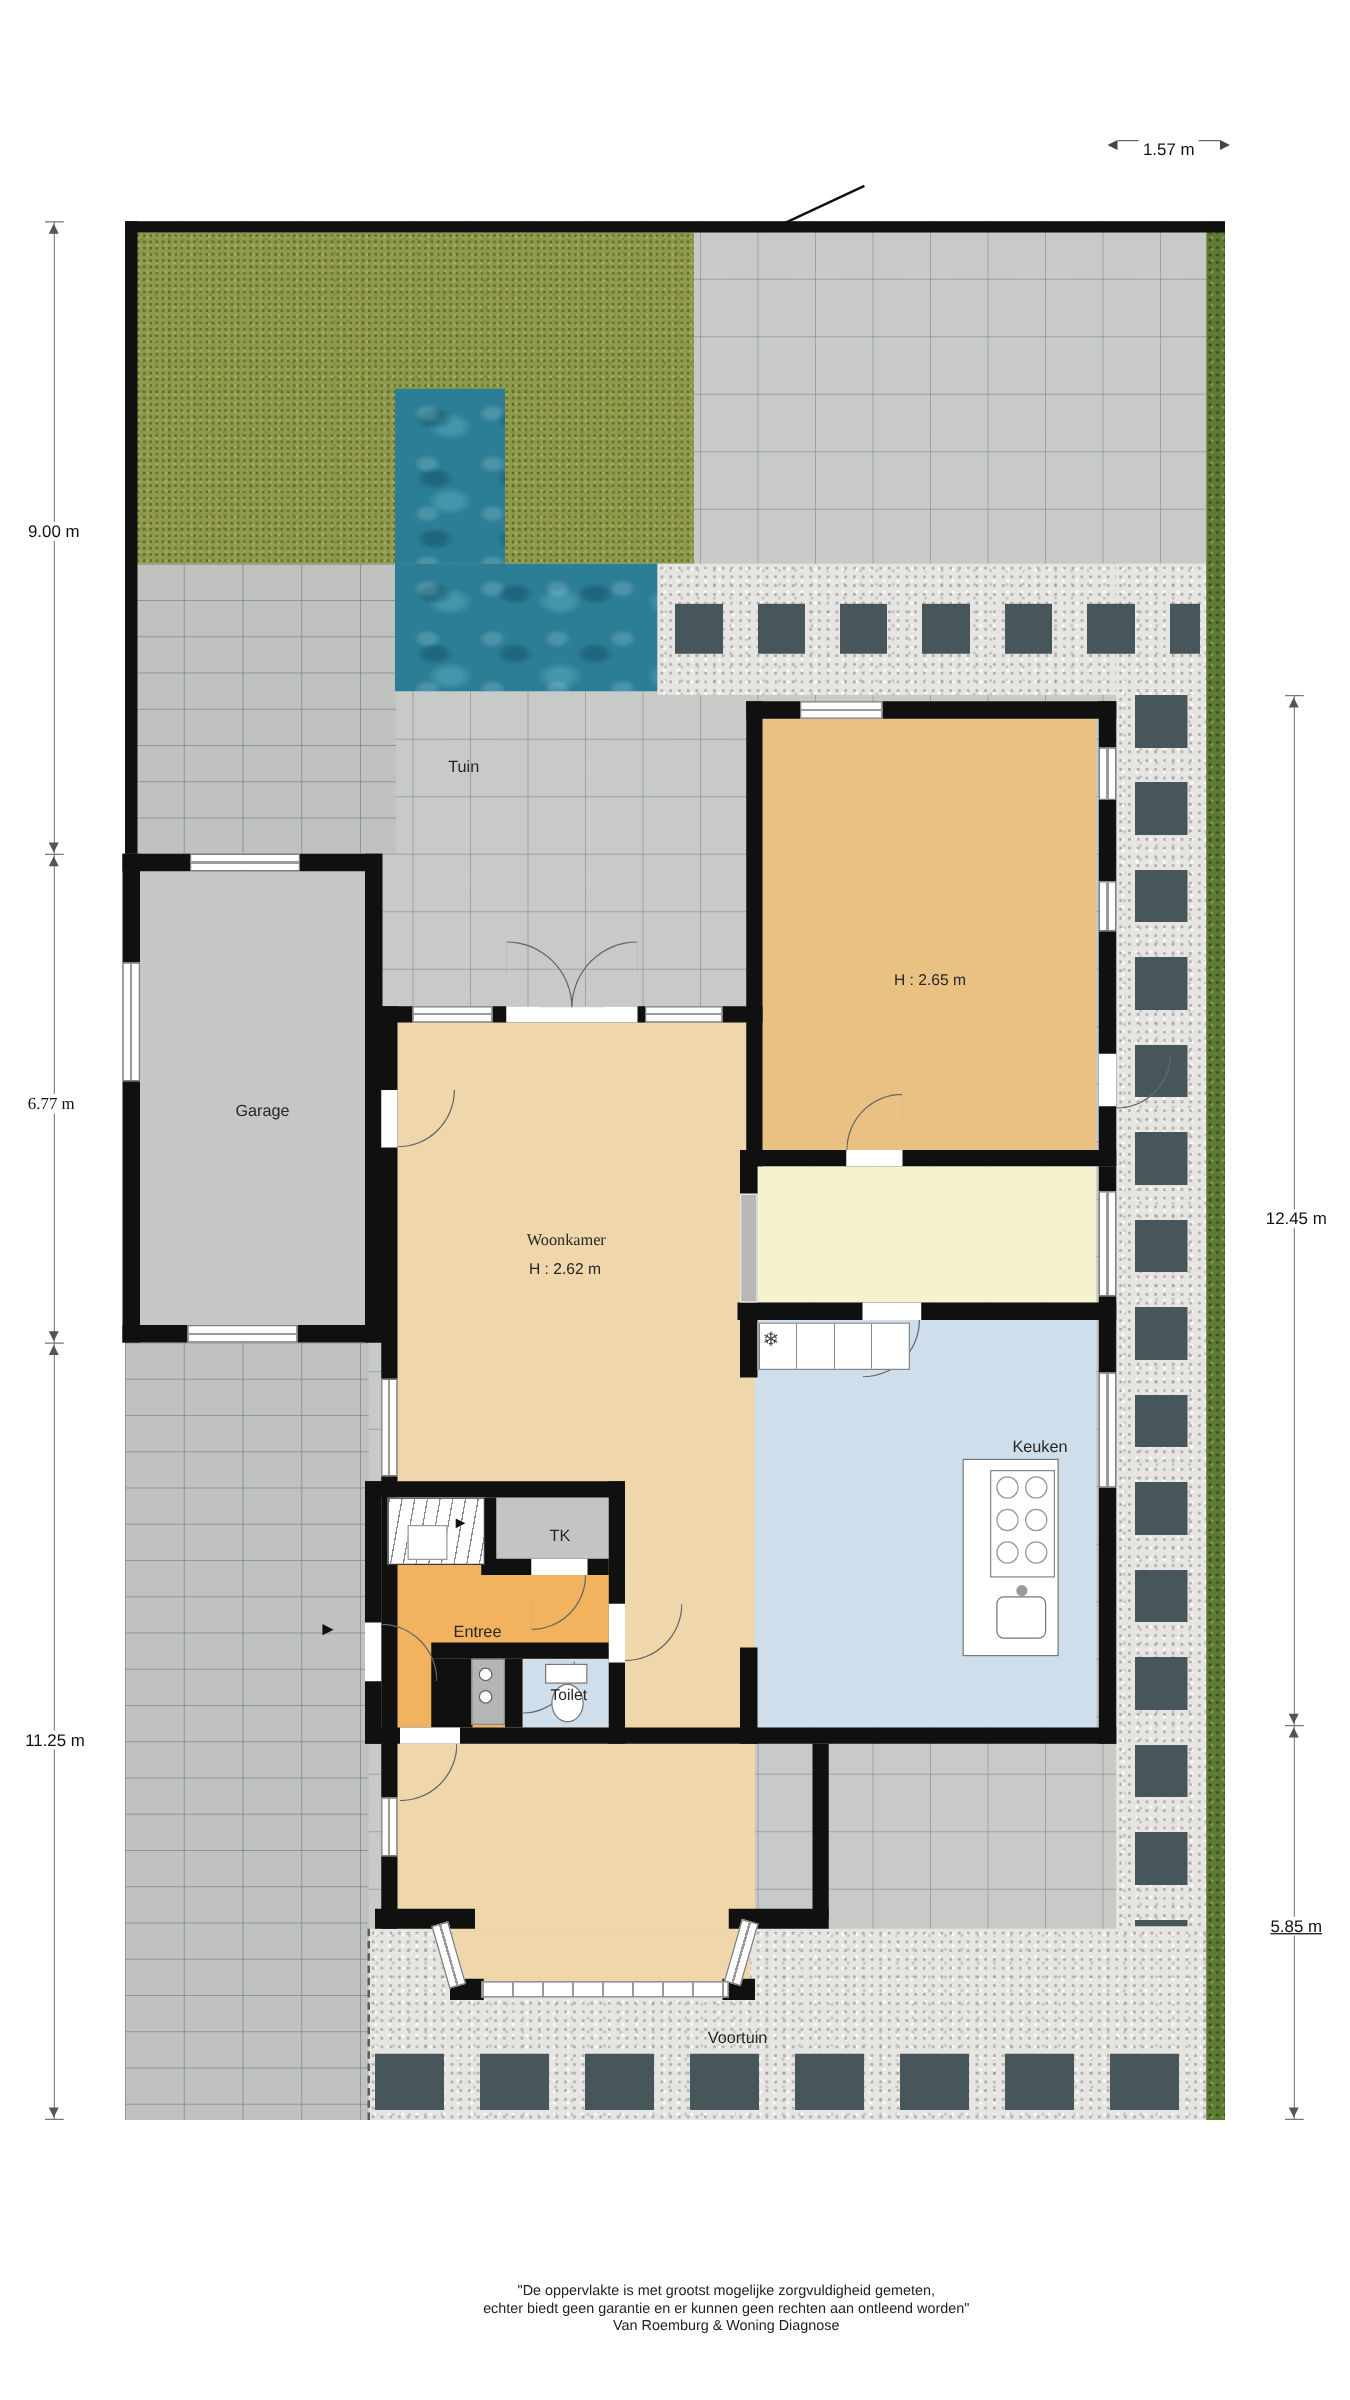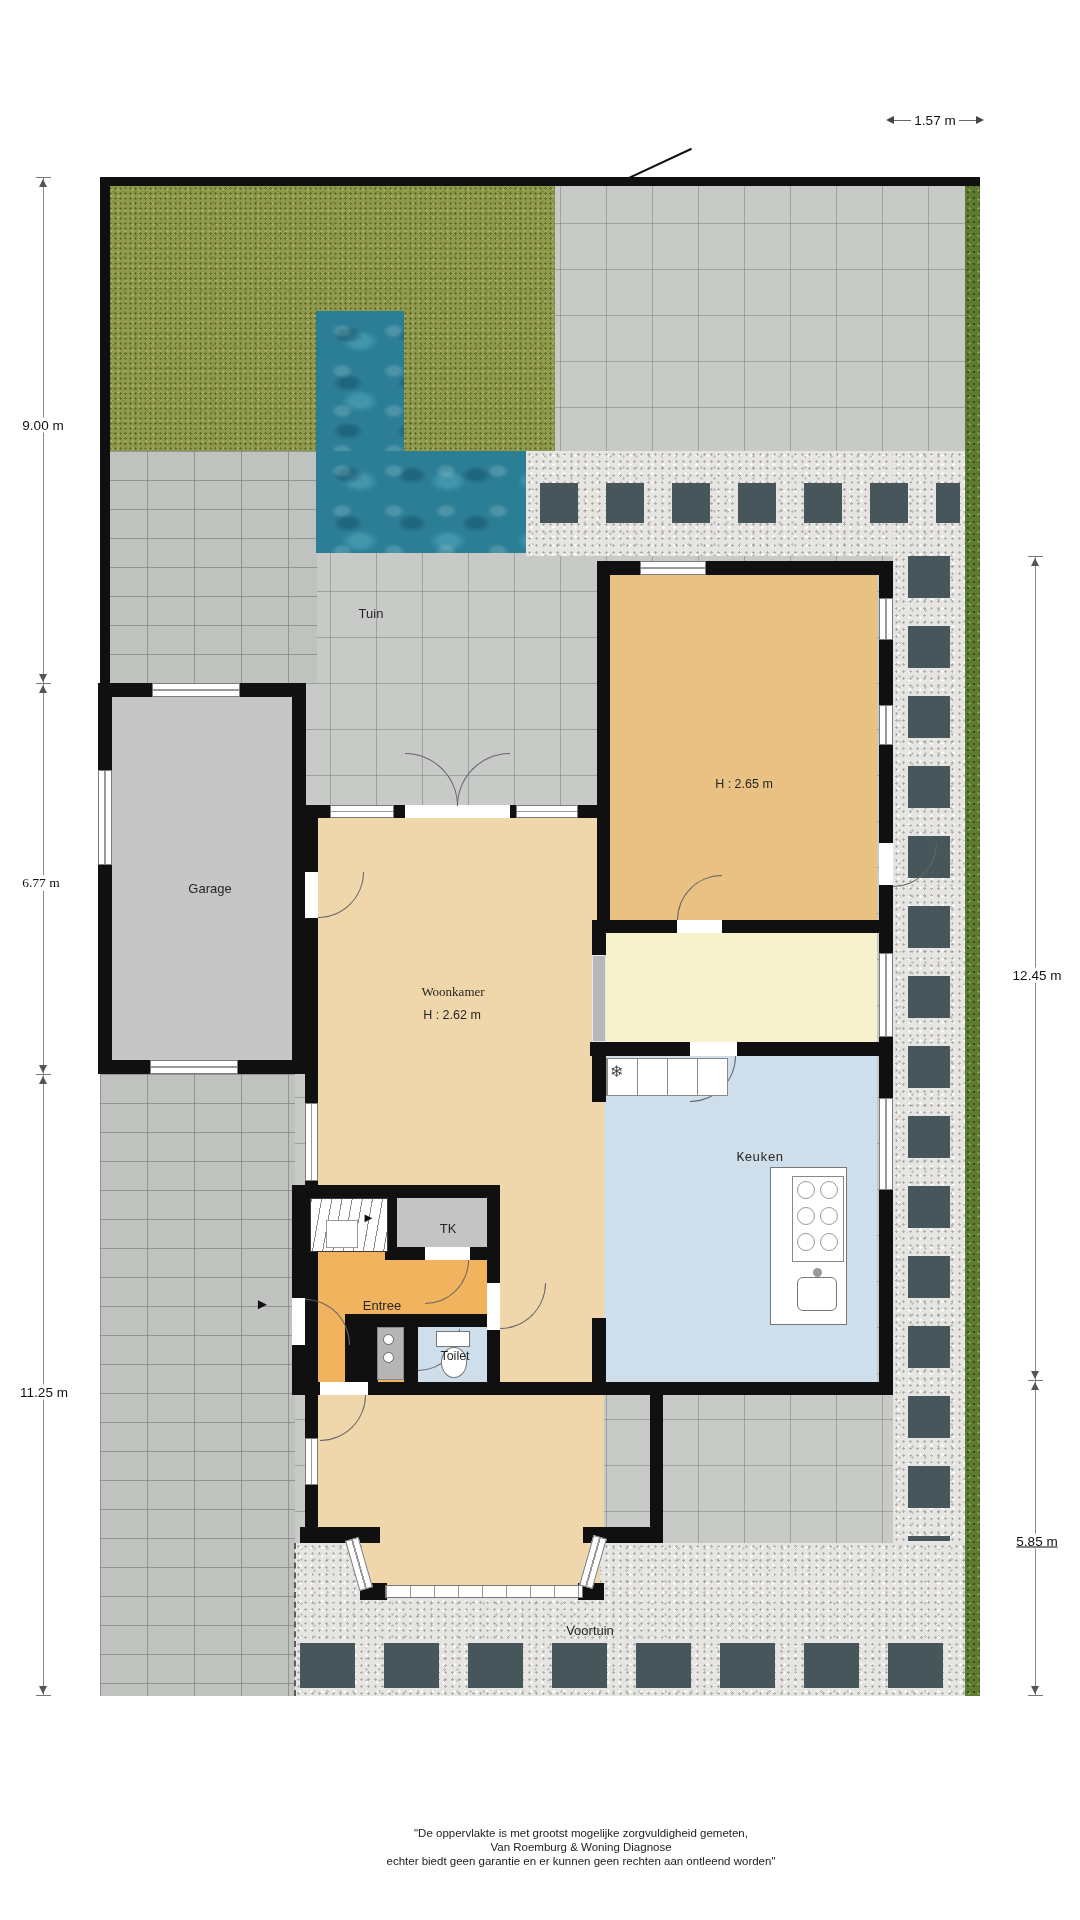--- a/index.html
+++ b/index.html
@@ -174,21 +174,21 @@
   <div class="abs" style="left:383px;top:1352px;width:11px;height:11px;background:#fff;border:1px solid #666;border-radius:50%;"></div>
   <div class="abs" style="left:436px;top:1331px;width:34px;height:16px;background:#fff;border:1px solid #777;"></div>
   <div class="abs" style="left:441px;top:1347px;width:26px;height:31px;background:#fff;border:1px solid #777;border-radius:50%;"></div>
   <span class="abs" style="left:255px;top:1295px;font-size:15px;color:#111;">►</span>
 
   <div class="lbl" style="left:371px;top:613px;">Tuin</div>
   <div class="lbl" style="left:210px;top:888px;">Garage</div>
   <div class="lbl lbl-sm" style="left:744px;top:784px;">H : 2.65 m</div>
   <div class="lbl" style="left:453px;top:992px;font-family:Liberation Serif, serif;">Woonkamer</div>
   <div class="lbl lbl-sm" style="left:452px;top:1015px;">H : 2.62 m</div>
-  <div class="lbl" style="left:760px;top:1157px;font-family:Liberation Mono, monospace;">Keuken</div>
+  <div class="lbl" style="left:832px;top:1157px;">Keuken</div>
   <div class="lbl" style="left:448px;top:1228px;">TK</div>
   <div class="lbl" style="left:382px;top:1305px;">Entree</div>
   <div class="lbl lbl-sm" style="left:455px;top:1356px;">Toilet</div>
   <div class="lbl" style="left:590px;top:1630px;text-align:right;">Voortuin</div>
 
   <div class="abs" style="left:43px;top:177px;width:1px;height:1519px;background:#888;"></div>
   <div class="tick" style="left:36px;top:177px;width:15px;height:1px;"></div>
   <div class="tick" style="left:36px;top:683px;width:15px;height:1px;"></div>
   <div class="tick" style="left:36px;top:1074px;width:15px;height:1px;"></div>
   <div class="tick" style="left:36px;top:1695px;width:15px;height:1px;"></div>
@@ -206,27 +206,27 @@
   <div class="tick" style="left:1028px;top:556px;width:15px;height:1px;"></div>
   <div class="tick" style="left:1028px;top:1380px;width:15px;height:1px;"></div>
   <div class="tick" style="left:1028px;top:1695px;width:15px;height:1px;"></div>
   <div class="tri" style="left:1031px;top:558px;border-left:4px solid transparent;border-right:4px solid transparent;border-bottom:8px solid #555;"></div>
   <div class="tri" style="left:1031px;top:1371px;border-left:4px solid transparent;border-right:4px solid transparent;border-top:8px solid #555;"></div>
   <div class="tri" style="left:1031px;top:1382px;border-left:4px solid transparent;border-right:4px solid transparent;border-bottom:8px solid #555;"></div>
   <div class="tri" style="left:1031px;top:1686px;border-left:4px solid transparent;border-right:4px solid transparent;border-top:8px solid #555;"></div>
   <div class="dlab" style="left:1037px;top:975px;">12.45 m</div>
   <div class="dlab" style="left:1037px;top:1541px;text-decoration:underline;">5.85 m</div>
 
-  <div class="abs" style="left:886px;top:112px;width:98px;height:16px;display:flex;align-items:center;">
+  <div class="abs" style="left:886px;top:112px;width:98px;height:16px;display:flex;">
     <div class="tri" style="position:static;border-top:4px solid transparent;border-bottom:4px solid transparent;border-right:8px solid #444;"></div>
     <div style="flex:1;height:1px;background:#666;"></div>
     <span class="dlab" style="position:static;transform:none;padding:0 3px;">1.57 m</span>
     <div style="flex:1;height:1px;background:#666;"></div>
     <div class="tri" style="position:static;border-top:4px solid transparent;border-bottom:4px solid transparent;border-left:8px solid #444;"></div>
   </div>
 
   <div class="footer">
     <div>"De oppervlakte is met grootst mogelijke zorgvuldigheid gemeten,</div>
+    <div>echter biedt geen garantie en er kunnen geen rechten aan ontleend worden"</div>
     <div>Van Roemburg &amp; Woning Diagnose</div>
-    <div>echter biedt geen garantie en er kunnen geen rechten aan ontleend worden"</div>
   </div>
 
 </div>
 
 </body></html>

